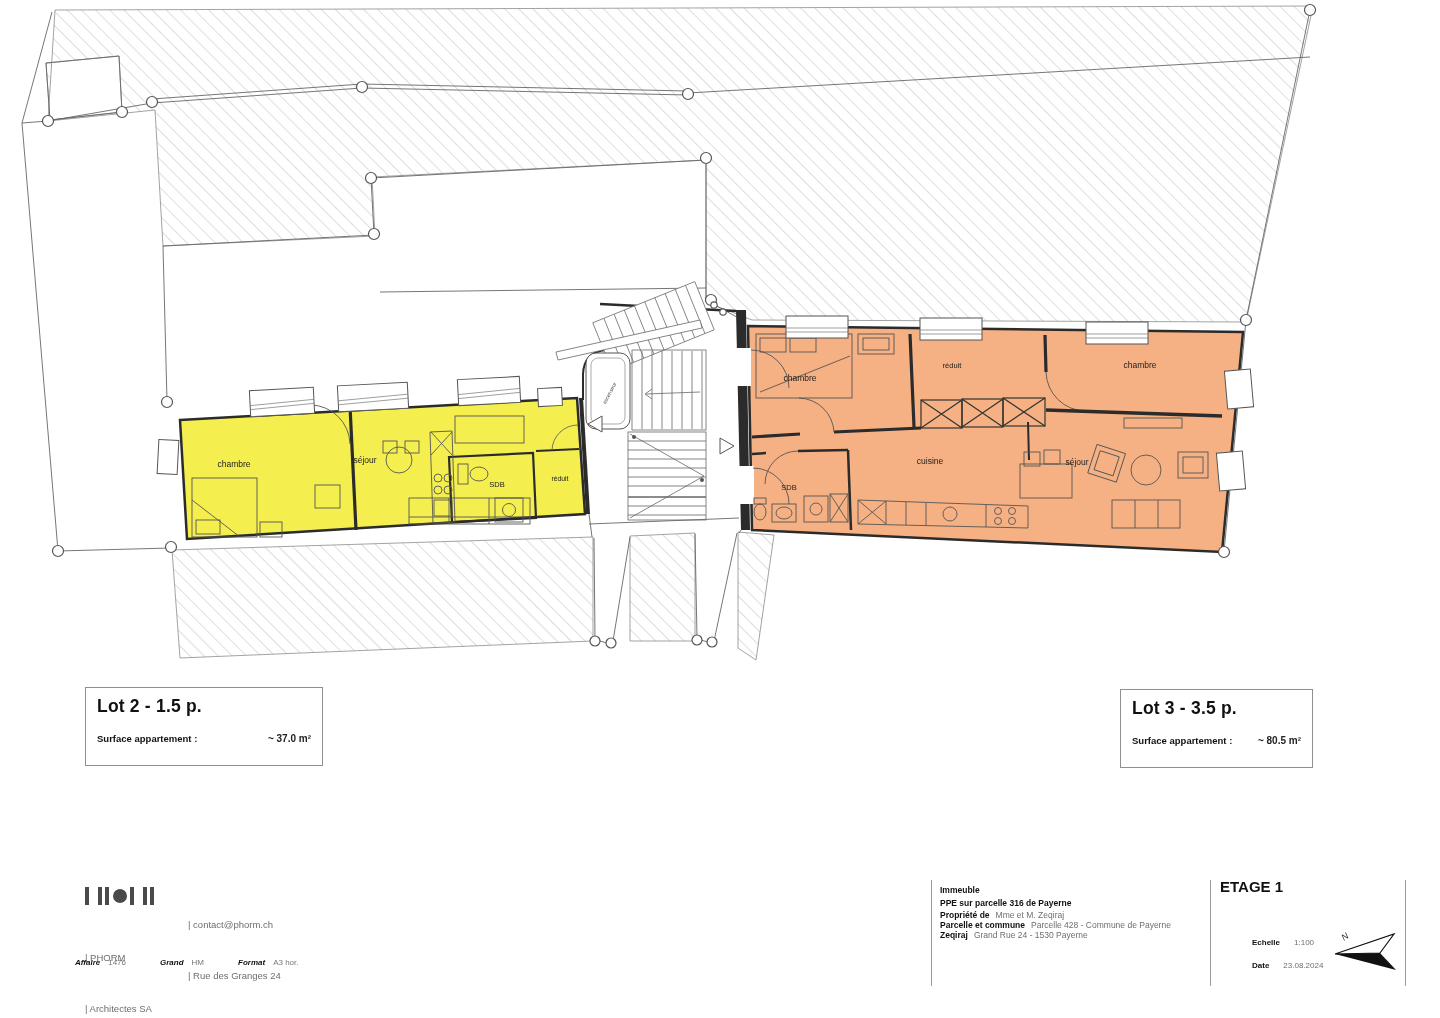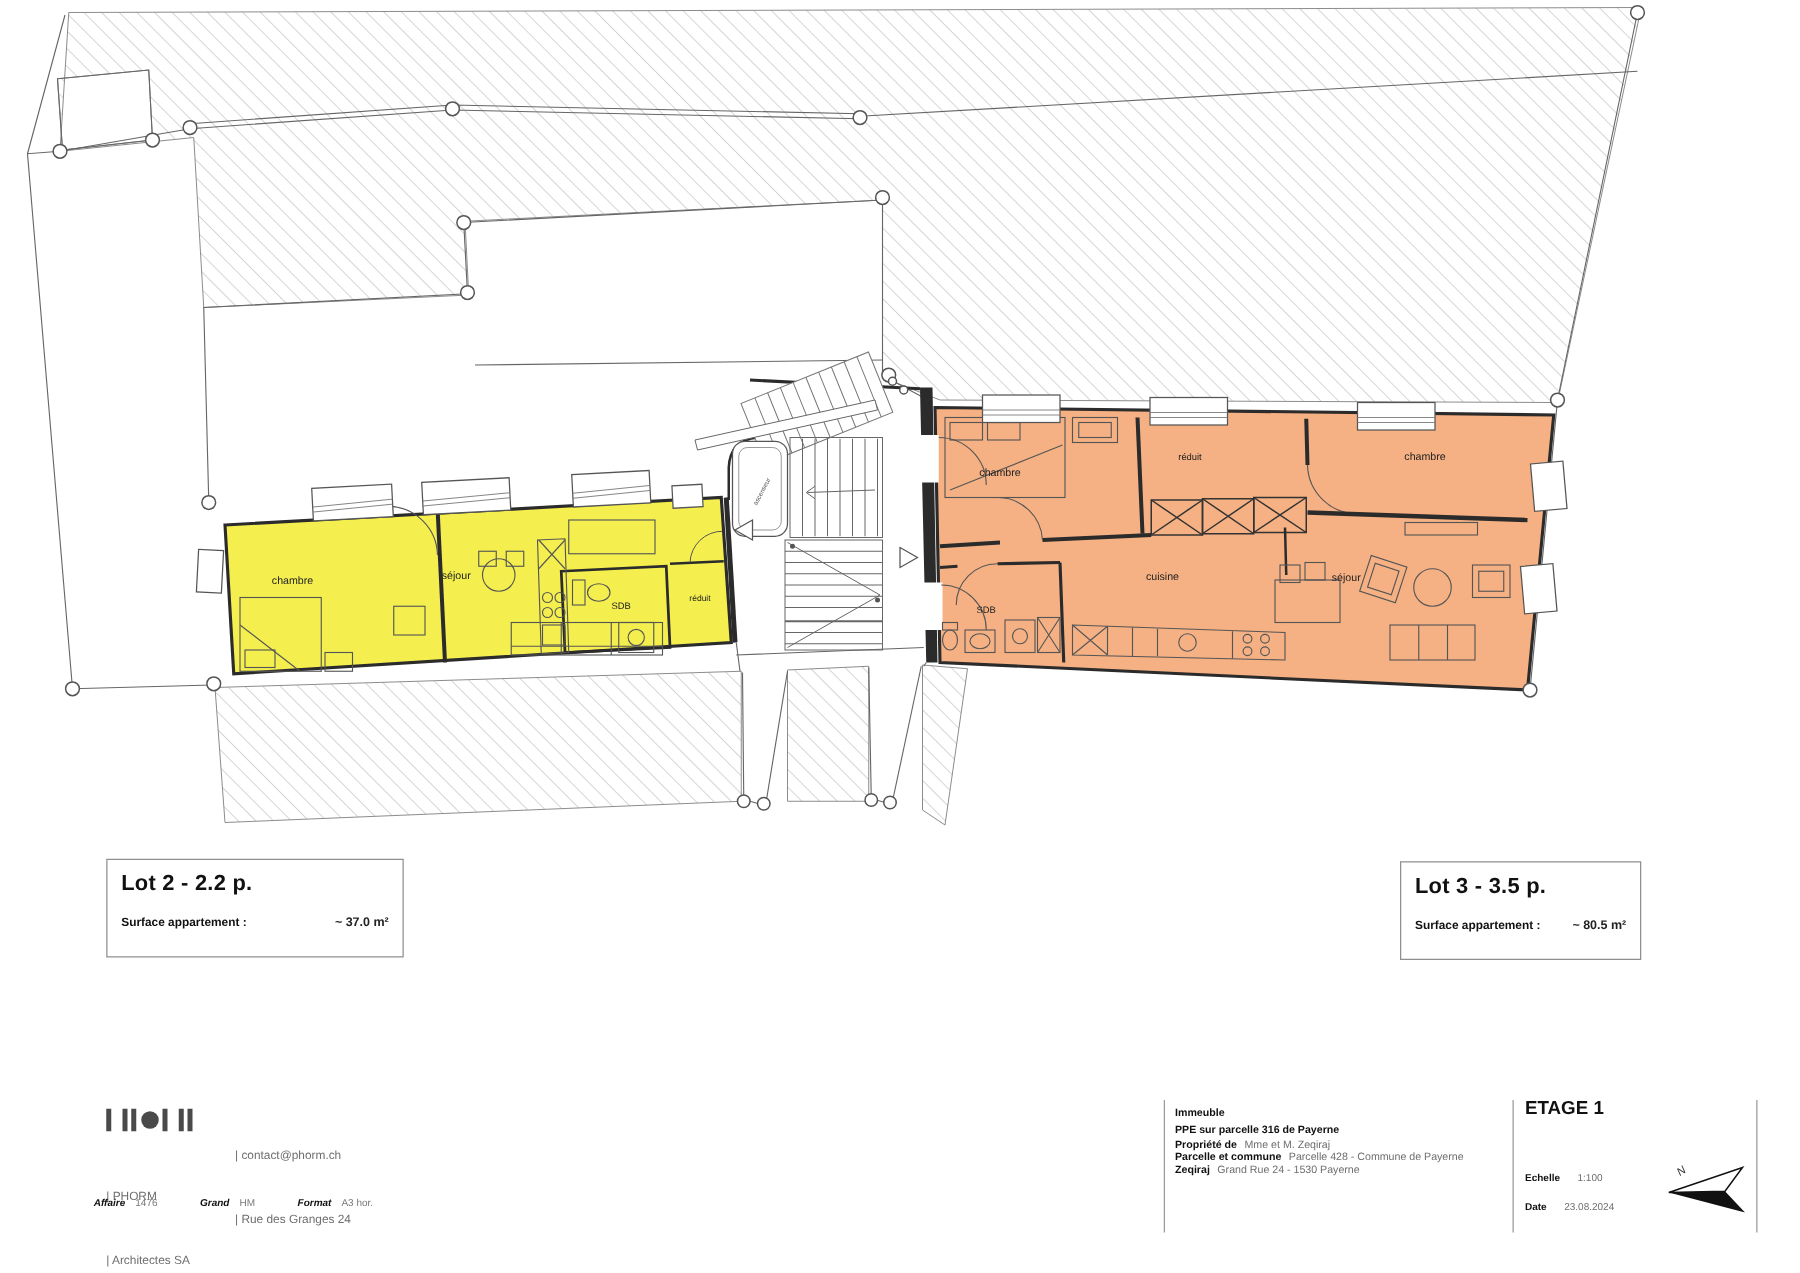--- a/index.html
+++ b/index.html
@@ -29,21 +29,21 @@
 
   .projblock{position:absolute;left:940px;top:884px;width:260px;font-size:8.5px;}
   .projblock .bline{font-weight:bold;color:#111;line-height:13px;}
   .projblock .row{margin-top:0;}
   .projblock .lab{font-weight:bold;color:#111;margin-right:6px;}
   .projblock .val{color:#6e6e6e;}
 
   .sheetblock{position:absolute;left:1220px;top:878px;width:180px;}
   .sheetblock .stitle{font-size:15px;font-weight:bold;color:#111;}
   .sheetblock .srow{position:absolute;left:0;font-size:8px;}
-  .sheetblock .lab{font-weight:bold;color:#111;}
+  .sheetblock .lab{font-weight:bold;color:#111;margin-left:32px;}
   .sheetblock .val{color:#6e6e6e;margin-left:14px;}
   #north{position:absolute;left:1330px;top:926px;}
 </style>
 </head>
 <body>
 
 <div id="page">
 
 <svg width="1440" height="672" viewBox="0 0 1440 672" style="position:absolute;left:0;top:0;">
   <defs>
@@ -290,21 +290,21 @@
     <text x="952" y="368" font-size="7.5">réduit</text>
     <text x="1140" y="368">chambre</text>
     <text x="789" y="490" font-size="7.5">SDB</text>
     <text x="930" y="464">cuisine</text>
     <text x="1077" y="465">séjour</text>
     <text x="611" y="394" font-size="5.2" fill="#555" transform="rotate(-62 611 394)">ascenseur</text>
   </g>
 </svg>
 
 <div class="lotbox" style="left:85px;top:687px;">
-  <div class="title">Lot 2 - 2.2 p.</div>
+  <div class="title">Lot 2 - 1.5 p.</div>
   <div class="surfrow">
     <span class="surflabel">Surface appartement :</span>
     <span class="surfval">~ 37.0 m²</span>
   </div>
 </div>
 <div class="lotbox" style="left:1120px;top:689px;width:193px;">
   <div class="title">Lot 3 - 3.5 p.</div>
   <div class="surfrow">
     <span class="surflabel">Surface appartement :</span>
     <span class="surfval">~ 80.5 m²</span>

